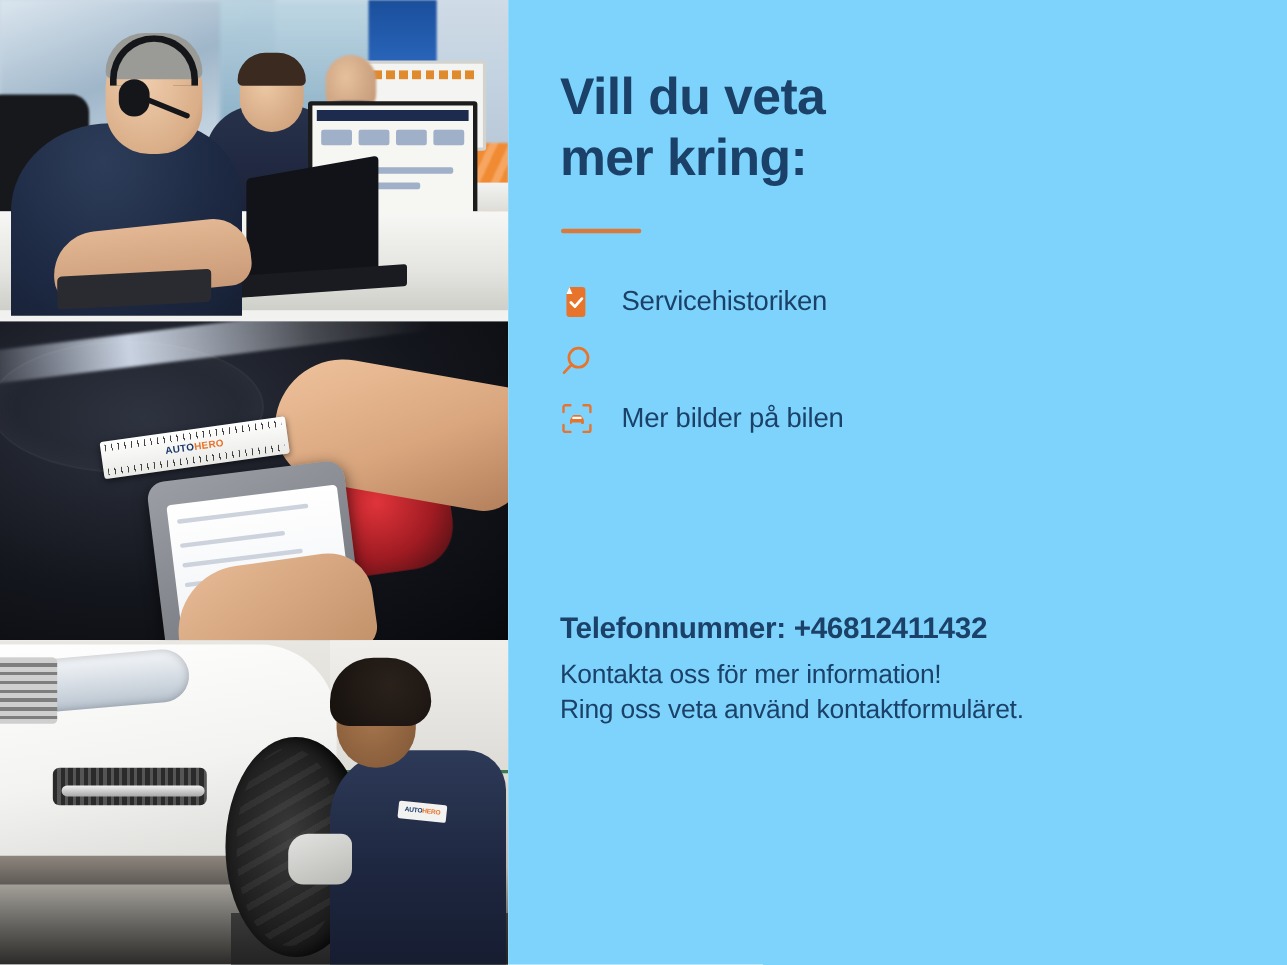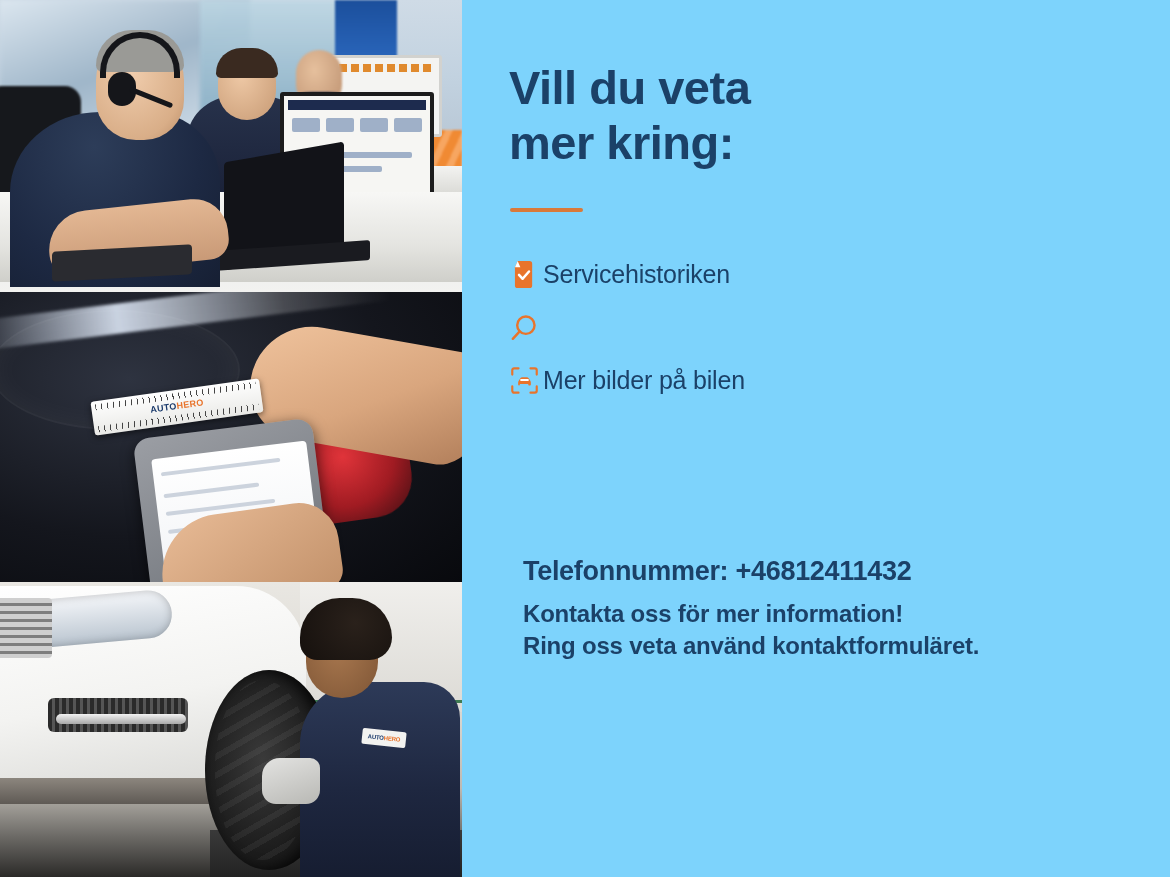--- a/index.html
+++ b/index.html
@@ -298,28 +298,28 @@
     color:#1b4168; font-size:47px; font-weight:700; line-height:1.18;
     letter-spacing:-0.5px;
   }
   .rule {
     position:absolute; left:48px; top:208px; width:73px; height:4px;
     background:#d9793a; border-radius:2px;
   }
 
   .features { position:absolute; left:46px; top:248px; width:430px; }
   .feature {
-    display:flex; align-items:center; height:53px; gap:3px;
+    display:flex; align-items:center; height:53px; gap:25px;
   }
   .feat-icon { width:32px; height:34px; flex:0 0 32px; display:flex; align-items:center; justify-content:center;}
   .feat-label { color:#1b4168; font-size:25px; font-weight:400; letter-spacing:-0.2px; }
 
-  .contact { position:absolute; left:61px; top:556px; width:560px; }
+  .contact { position:absolute; left:47px; top:556px; width:560px; }
   .phone { color:#1b4168; font-size:27px; font-weight:700; letter-spacing:-0.3px; }
-  .sub { color:#1b4168; font-size:24px; font-weight:700; line-height:1.33; margin-top:11px; letter-spacing:-0.2px;}
+  .sub { color:#1b4168; font-size:24px; font-weight:400; line-height:1.33; margin-top:11px; letter-spacing:-0.2px;}
 </style>
 </head>
 <body>
 
 <div id="page">
 
   <div class="photo-col">
 
     <div class="photo photo-1">
       <div class="p1-bg"></div>

